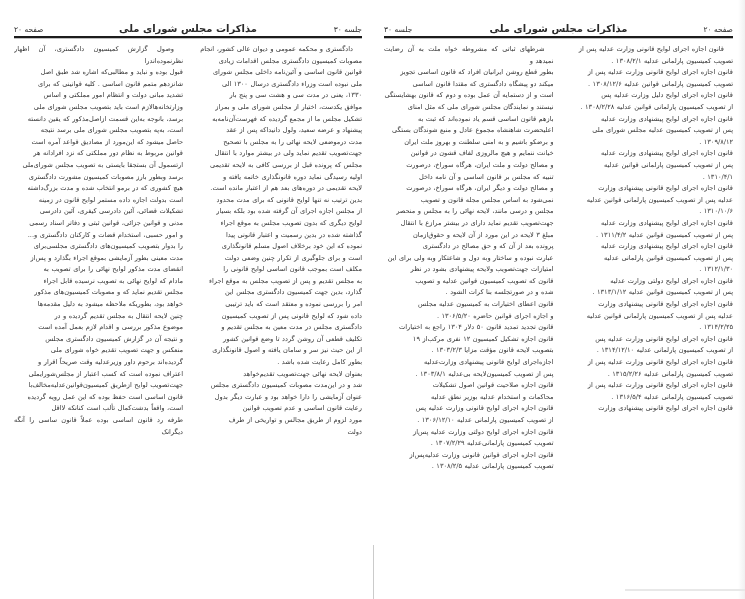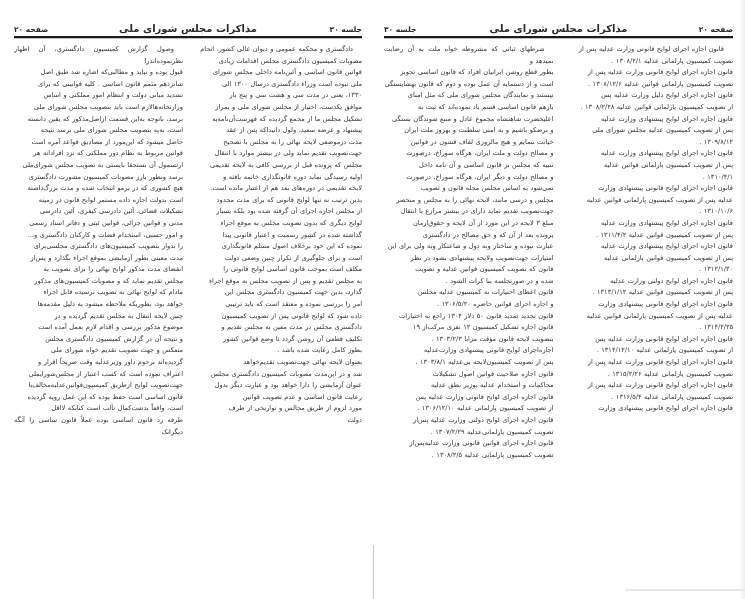--- a/index.html
+++ b/index.html
@@ -59,21 +59,21 @@
     position:relative;
     display:flex;
     flex-direction:row;
     align-items:flex-end;
     justify-content:space-between;
     height:16px;
     font-size:7.5px;
     color:#2a2a2a;
     letter-spacing:.2px;
   }
-  .hdr-side{ font-weight:bold; white-space:nowrap; }
+  .hdr-side{ font-weight:normal; white-space:nowrap; }
   .hdr-title{
     position:absolute;left:0;right:0;text-align:center;
     font-weight:bold;font-size:10px;
   }
   .header-rule{
     margin-top:2px;
     height:2px;
     background:#1c1c1c;
     width:100%;
   }
@@ -157,20 +157,21 @@
           <p class="no-indent">از تصویب کمیسیون پارلمانی عدلیه ۱۳۱۴/۱۲/۱۰ .</p>
           <p class="no-indent">قانون اجازه اجرای لوایح قانونی وزارت عدلیه پس از</p>
           <p class="no-indent">تصویب کمیسیون پارلمانی عدلیه ۱۳۱۵/۲/۲۶ .</p>
           <p class="no-indent">قانون اجازه اجرای لوایح قانونی وزارت عدلیه پس از</p>
           <p class="no-indent">تصویب کمیسیون پارلمانی عدلیه ۱۳۱۶/۵/۴ .</p>
           <p class="no-indent">قانون اجازه اجرای لوایح قانونی پیشنهادی وزارت</p>
         </div>
       <div class="col scan">
           <p>شرطهای ثباتی که مشروطه خواه ملت به آن رضایت نمیدهد و</p>
           <p class="no-indent">بطور قطع روشن ایرانیان افراد که قانون اساسی تجویز</p>
+          <p class="no-indent">میکند دو پیشگاه دادگستری که مقتدا قانون اساسی</p>
           <p class="no-indent">است و از دستمایه آن عمل بوده و دوم که قانون بهشایستگی</p>
           <p class="no-indent">نیستند و نمایندگان مجلس شورای ملی که مثل امنای</p>
           <p class="no-indent">بازهم قانون اساسی قسم یاد نموده‌اند که ثبت به</p>
           <p class="no-indent">اعلیحضرت شاهنشاه مجموع عادل و منبع شوندگان بستگی</p>
           <p class="no-indent">و برضکو باشیم و به امنی سلطنت و بهروز ملت ایران</p>
           <p class="no-indent">خیانت ننمایم و هیچ مالروزی لفاف قشون در قوانین</p>
           <p class="no-indent">و مصالح دولت و ملت ایران، هرگاه سوراخ، درصورت</p>
           <p class="no-indent">تنبیه که مجلس بر قانون اساسی و آن نامه داخل</p>
           <p class="no-indent">و مصالح دولت و دیگر ایران، هرگاه سوراخ، درصورت</p>
           <p class="no-indent">نمی‌شود به اساس مجلس مجله قانون و تصویب</p>
@@ -225,30 +226,31 @@
           <p class="no-indent">تشکیل مجلس ما از مجمع گردیده که فهرست‌آن‌نامه‌به</p>
           <p class="no-indent">پیشنهاد و عرضه سعید، ولول دانیداکه پس از عقد</p>
           <p class="no-indent">مدت درموضعی لایحه نهائی را به مجلس با تصحیح</p>
           <p class="no-indent">جهت‌تصویب تقدیم نماید ولی در بیشتر موارد با انتقال</p>
           <p class="no-indent">مجلس که پرونده قبل از بررسی کافی به لایحه تقدیمی</p>
           <p class="no-indent">اولیه رسیدگی نماید دوره قانونگذاری خاتمه یافته و</p>
           <p class="no-indent">لایحه تقدیمی در دوره‌های بعد هم از اعتبار مانده است.</p>
           <p class="no-indent">بدین ترتیب نه تنها لوایح قانونی که برای مدت محدود</p>
           <p class="no-indent">از مجلس اجازه اجرای آن گرفته شده بود بلکه بسیار</p>
           <p class="no-indent">لوایح دیگری که بدون تصویب مجلس به موقع اجراء</p>
-          <p class="no-indent">گذاشته شده در کشور رسمیت و اعتبار قانونی پیدا</p>
+          <p class="no-indent">گذاشته شده در بدین رسمیت و اعتبار قانونی پیدا</p>
           <p class="no-indent">نموده که این خود برخلاف اصول مسلم قانونگذاری</p>
           <p class="no-indent">است و برای جلوگیری از تکرار چنین وضعی دولت</p>
           <p class="no-indent">مکلف است بموجب قانون اساسی لوایح قانونی را</p>
           <p class="no-indent">به مجلس تقدیم و پس از تصویب مجلس به موقع اجراء</p>
           <p class="no-indent">گذارد، بدین جهت کمیسیون دادگستری مجلس این</p>
           <p class="no-indent">امر را بررسی نموده و معتقد است که باید ترتیبی</p>
           <p class="no-indent">داده شود که لوایح قانونی پس از تصویب کمیسیون</p>
           <p class="no-indent">دادگستری مجلس در مدت معین به مجلس تقدیم و</p>
           <p class="no-indent">تکلیف قطعی آن روشن گردد تا وضع قوانین کشور</p>
+          <p class="no-indent">از این حیث نیز سر و سامان یافته و اصول قانونگذاری</p>
           <p class="no-indent">بطور کامل رعایت شده باشد .</p>
           <p class="no-indent">بعنوان لایحه نهائی جهت‌تصویب تقدیم‌خواهد</p>
           <p class="no-indent">شد و در این‌مدت مصوبات کمیسیون دادگستری مجلس</p>
           <p class="no-indent">عنوان آزمایشی را دارا خواهد بود و عبارت دیگر بدول</p>
           <p class="no-indent">رعایت قانون اساسی و عدم تصویب قوانین</p>
           <p class="no-indent">مورد لزوم از طریق مجالس و تواریخی از طرف</p>
           <p class="no-indent">دولت</p>
         </div>
       <div class="col scan">
           <p>وصول گزارش کمیسیون دادگستری، آن اظهار نظرنموده‌اند‌را</p>
@@ -263,22 +265,22 @@
           <p class="no-indent">ارتسمول آن بستجقا بایستی به تصویب مجلس شورای‌ملی</p>
           <p class="no-indent">برسد وبطور بارز مصوبات کمیسیون مشورت دادگستری</p>
           <p class="no-indent">هیچ کشوری که در برمو انتخاب شده و مدت بزرگ‌داشته</p>
           <p class="no-indent">است بدولت اجازه داده مستمر لوایح قانون در زمینه</p>
           <p class="no-indent">تشکیلات قضائی، آئین دادرسی کیفری، آئین دادرسی</p>
           <p class="no-indent">مدنی و قوانین جزائی، قوانین ثبتی و دفاتر اسناد رسمی</p>
           <p class="no-indent">و امور حسبی، استخدام قضات و کارکنان دادگستری و...</p>
           <p class="no-indent">را بدوار بتصویب کمیسیون‌های دادگستری مجلسی‌برای</p>
           <p class="no-indent">مدت معینی بطور آزمایشی بموقع اجراء بگذارد و پس‌از</p>
           <p class="no-indent">انقضای مدت مذکور لوایح نهائی را برای تصویب به</p>
+          <p class="no-indent">مادام که لوایح نهائی به تصویب نرسیده قابل اجراء</p>
           <p class="no-indent">مجلس تقدیم نماید که و مصوبات کمیسیون‌های مذکور</p>
-          <p class="no-indent">مادام که لوایح نهائی به تصویب نرسیده قابل اجراء</p>
           <p class="no-indent">خواهد بود، بطوریکه ملاحظه میشود به دلیل مقدمه‌ها</p>
           <p class="no-indent">چنین لایحه انتقال به مجلس تقدیم گردیده و در</p>
           <p class="no-indent">موضوع مذکور بررسی و اقدام لازم بعمل آمده است</p>
           <p class="no-indent">و نتیجه آن در گزارش کمیسیون دادگستری مجلس</p>
           <p class="no-indent">منعکس و جهت تصویب تقدیم خواه شورای ملی</p>
           <p class="no-indent">گردیده‌اند برحوم داور وزیرعدلیه وقت صریحاً اقرار و</p>
           <p class="no-indent">اعتراف نموده است که کسب اعتبار از مجلس‌شورایملی</p>
           <p class="no-indent">جهت‌تصویب لوایح ازطریق کمیسیون‌قوانین‌عدلیه‌مخالف‌با</p>
           <p class="no-indent">قانون اساسی است حفظ بوده که این عمل رویه گردیده</p>
           <p class="no-indent">است، واقعاً بدشت‌کمال تألب است کنانکه لااقل</p>

